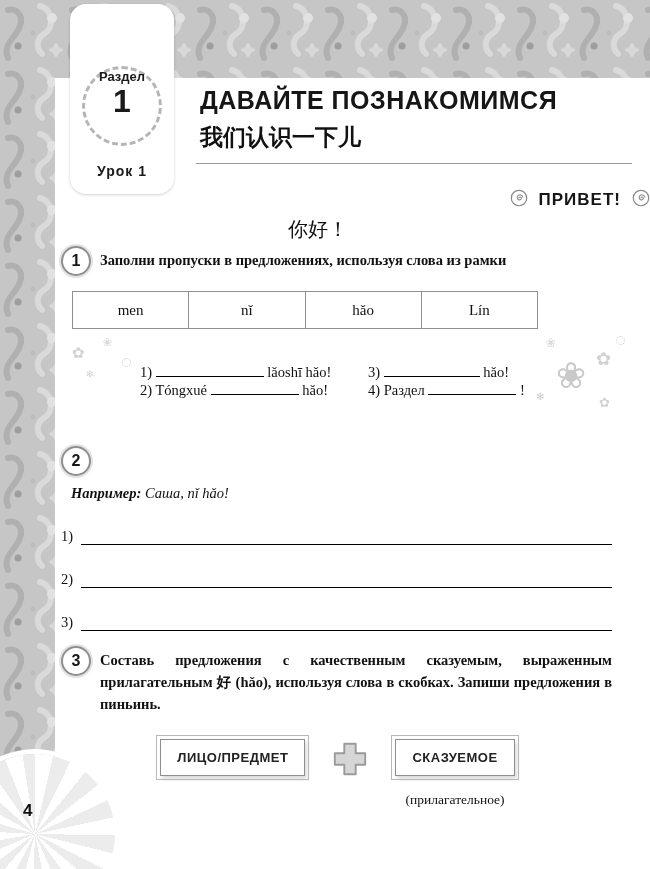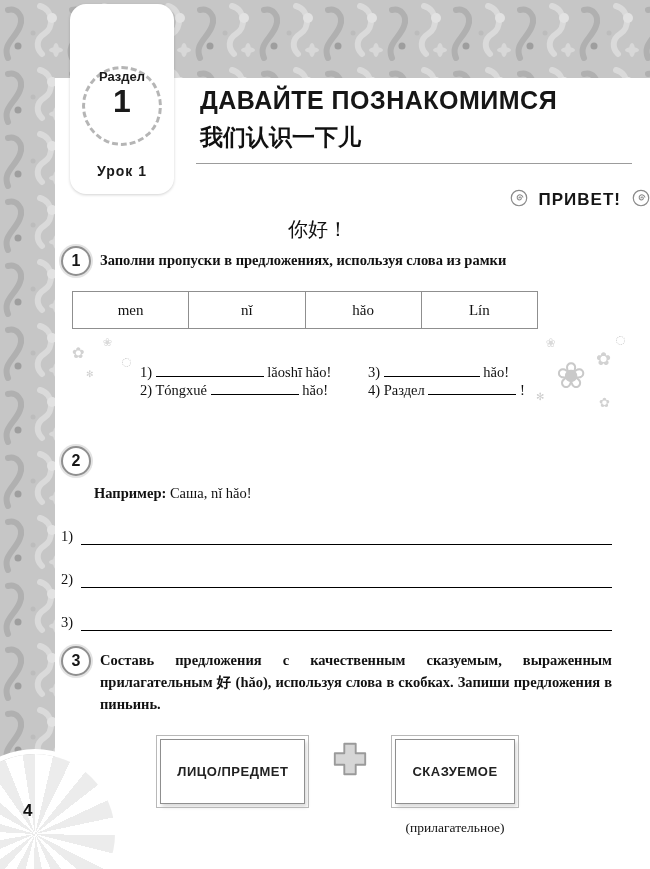--- a/index.html
+++ b/index.html
@@ -73,31 +73,31 @@
 
   
   .fill-grid {
     display:grid; grid-template-columns:228px auto;
     margin:34px 38px 0 85px; font-size:14.5px;
   }
   .blank { display:inline-block; border-bottom:1px solid #000; height:14px; vertical-align:baseline; }
   .bl-110 { width:108px; } .bl-100 { width:96px; } .bl-95 { width:88px; }
 
   
-  .example { margin:9px 0 0 39px; font-size:14.5px; }
+  .example { margin:9px 0 0 16px; font-size:14.5px;font-style:italic; }
   .example .ex-label { font-weight:bold; }
   .answer-lines { margin-top:12px; }
   .answer-line { display:flex; align-items:flex-end; gap:8px; margin:26px 38px 0 6px; font-size:14.5px; }
   .answer-line .line { flex:1; border-bottom:1.3px solid #000; height:16px; }
 
   
   .diagram { display:flex; align-items:flex-start; justify-content:center; gap:26px; margin-top:24px; padding-right:30px; }
   .schema-box {
     border:1px solid #8f8f8f; outline:1px solid #b8b8b8; outline-offset:3px;
-    background:#fff; padding:24px 16px;
+    background:#fff; padding:10px 16px;
     font-family:"Liberation Sans",sans-serif; font-weight:bold; font-size:13px; letter-spacing:0.5px;
     box-shadow:2px 3px 4px rgba(0,0,0,0.15); color:#222;
   }
   .plus-wrap { margin-top:1px; }
   .box2-wrap { text-align:center; }
   .box-note { margin-top:16px; font-family:"Liberation Serif",serif; font-weight:normal; font-size:13.5px; }
 
   
   .page-num { position:absolute; left:23px; top:801px; z-index:3; font-family:"Liberation Sans",sans-serif; font-weight:bold; font-size:17px; color:#111; }
 

